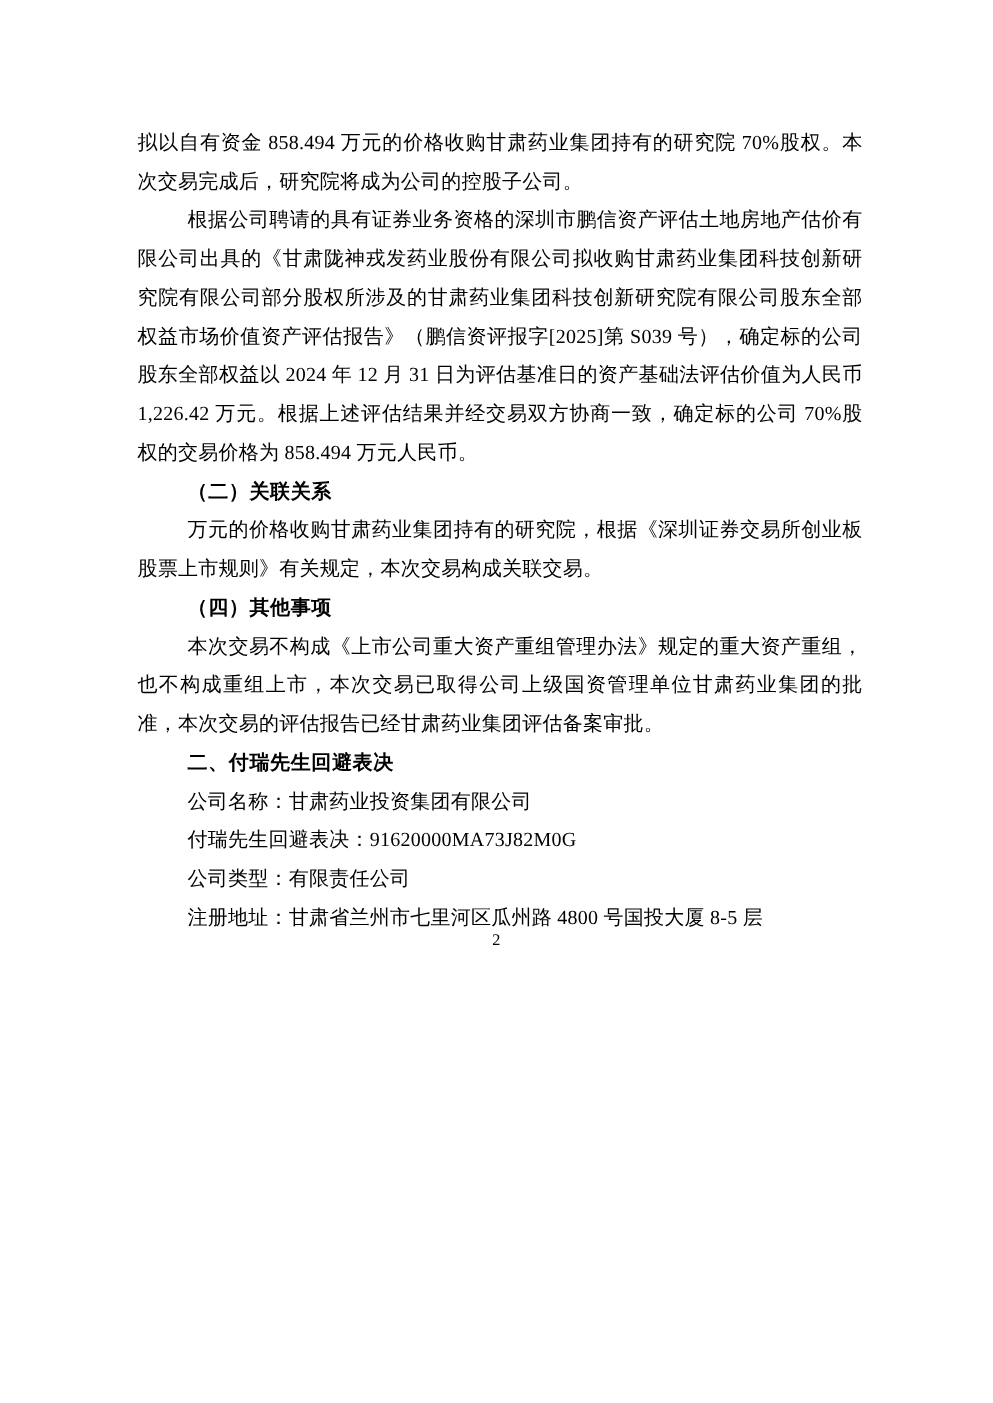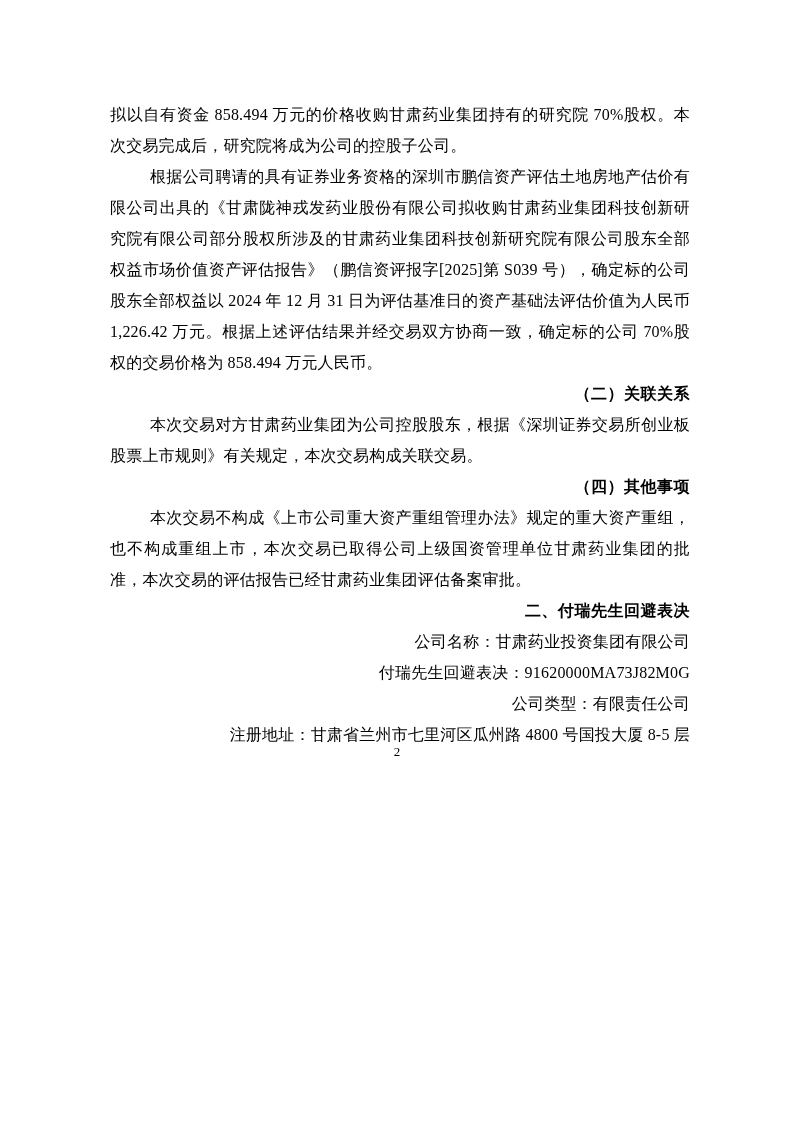--- a/index.html
+++ b/index.html
@@ -23,45 +23,45 @@
     text-align: justify;
     text-justify: inter-character;
     letter-spacing: 0.2px;
   }
   .doc-content p { margin: 0; padding: 0; }
   p.para { text-indent: 2.5em; }
   p.cont { text-indent: 0; }
   p.heading {
     font-weight: 700;
     text-indent: 2.5em;
-    text-align: right;
+    text-align: left;
     font-family: "Liberation Sans", "DejaVu Sans", sans-serif;
     letter-spacing: 0.5px;
   }
-  p.field { text-indent: 2.5em; text-align: right; }
+  p.field { text-indent: 2.5em; text-align: left; }
   .page-number {
     position: absolute;
     left: 0;
     right: 0;
     bottom: 62px;
     text-align: center;
     font-size: 13px;
     font-family: "Liberation Serif", "DejaVu Serif", serif;
     color: #000000;
   }
 </style>
 </head>
 <body>
 
 <div class="page">
   <div class="doc-content">
     <p class="para cont">拟以自有资金 858.494 万元的价格收购甘肃药业集团持有的研究院 70%股权。本次交易完成后，研究院将成为公司的控股子公司。</p>
     <p class="para">根据公司聘请的具有证券业务资格的深圳市鹏信资产评估土地房地产估价有限公司出具的《甘肃陇神戎发药业股份有限公司拟收购甘肃药业集团科技创新研究院有限公司部分股权所涉及的甘肃药业集团科技创新研究院有限公司股东全部权益市场价值资产评估报告》（鹏信资评报字[2025]第 S039 号），确定标的公司股东全部权益以 2024 年 12 月 31 日为评估基准日的资产基础法评估价值为人民币 1,226.42 万元。根据上述评估结果并经交易双方协商一致，确定标的公司 70%股权的交易价格为 858.494 万元人民币。</p>
     <p class="heading">（二）关联关系</p>
-    <p class="para">本次交易对方甘肃药业集团为公司控股股东，根据《深圳证券交易所创业板股票上市规则》有关规定，本次交易构成关联交易。</p>
+    <p class="para">万元的价格收购甘肃药业集团持有的研究院，根据《深圳证券交易所创业板股票上市规则》有关规定，本次交易构成关联交易。</p>
     <p class="heading">（四）其他事项</p>
     <p class="para">本次交易不构成《上市公司重大资产重组管理办法》规定的重大资产重组，也不构成重组上市，本次交易已取得公司上级国资管理单位甘肃药业集团的批准，本次交易的评估报告已经甘肃药业集团评估备案审批。</p>
     <p class="heading">二、付瑞先生回避表决</p>
     <p class="field">公司名称：甘肃药业投资集团有限公司</p>
     <p class="field">付瑞先生回避表决：91620000MA73J82M0G</p>
     <p class="field">公司类型：有限责任公司</p>
     <p class="field">注册地址：甘肃省兰州市七里河区瓜州路 4800 号国投大厦 8-5 层</p>
   </div>
   <div class="page-number">2</div>
 </div>

